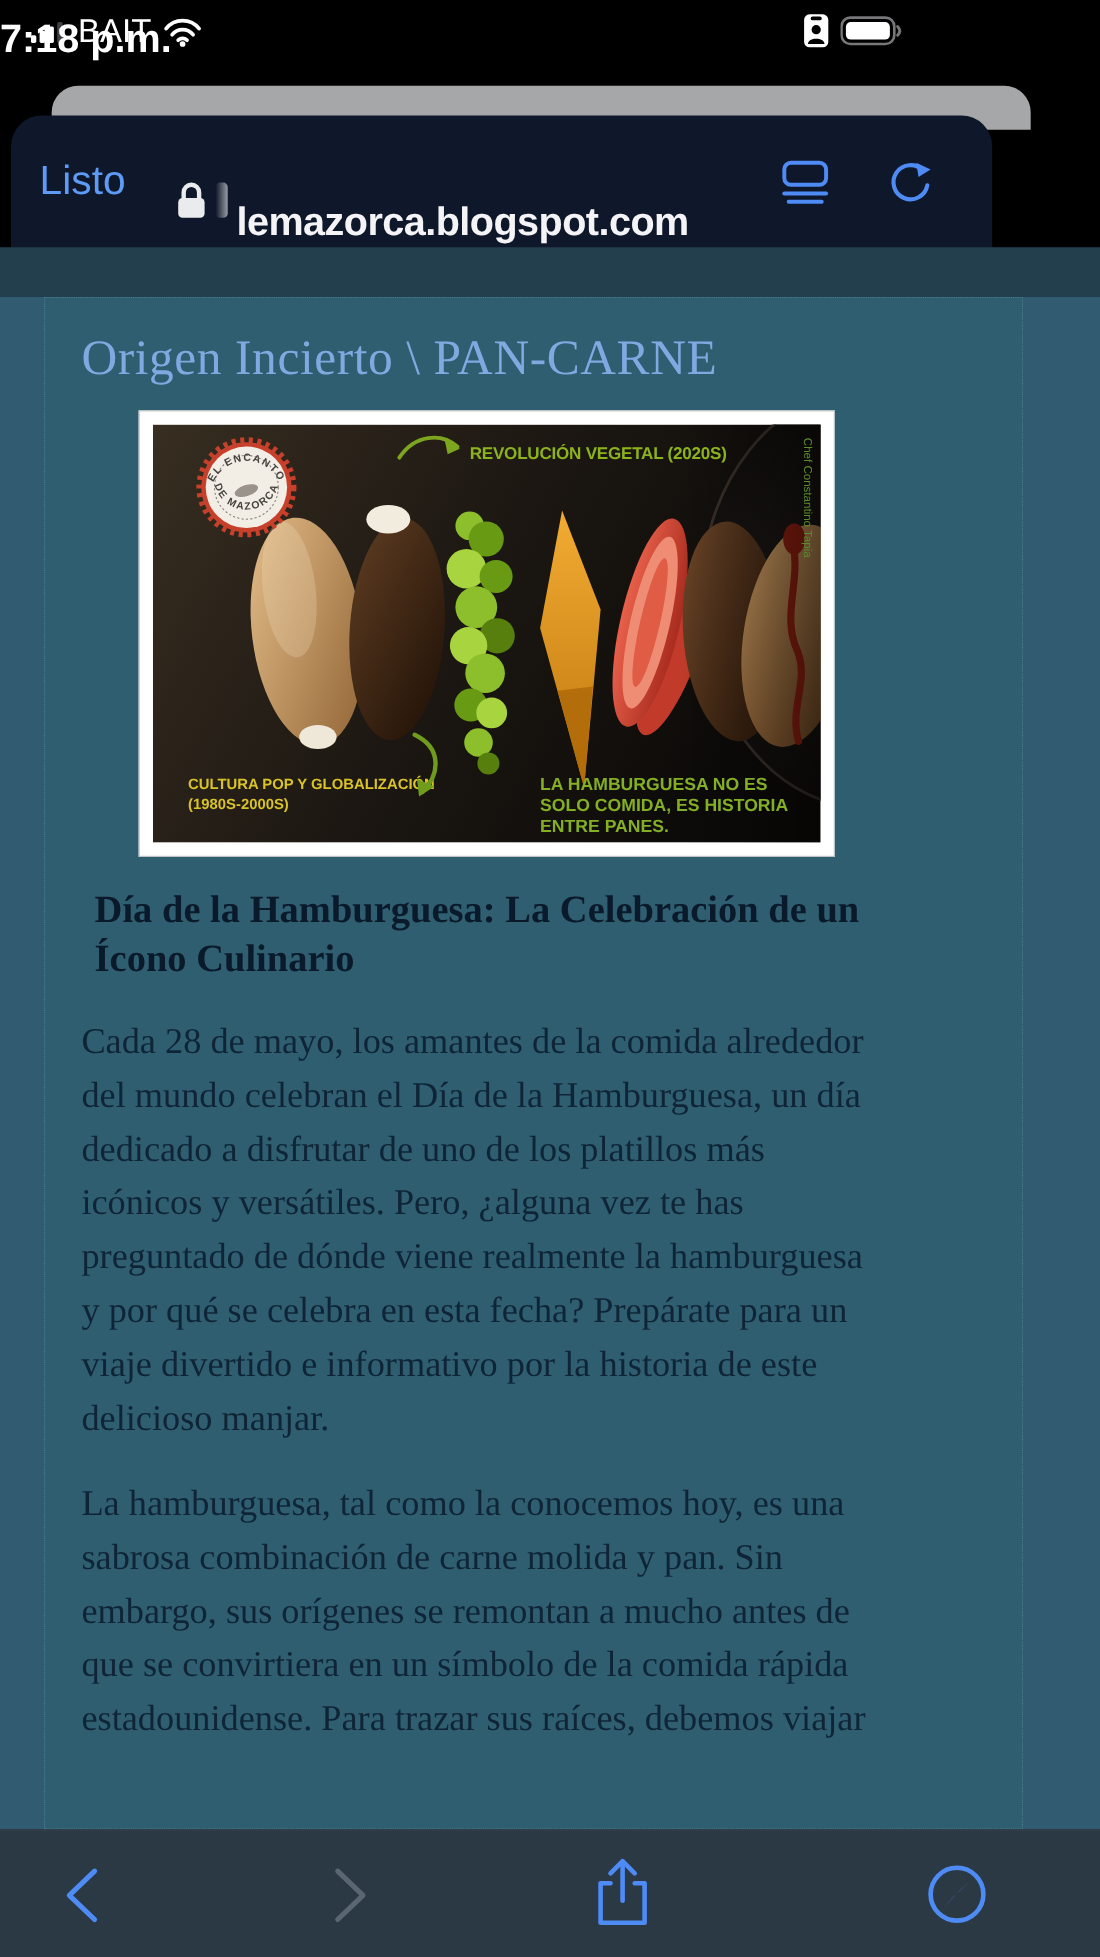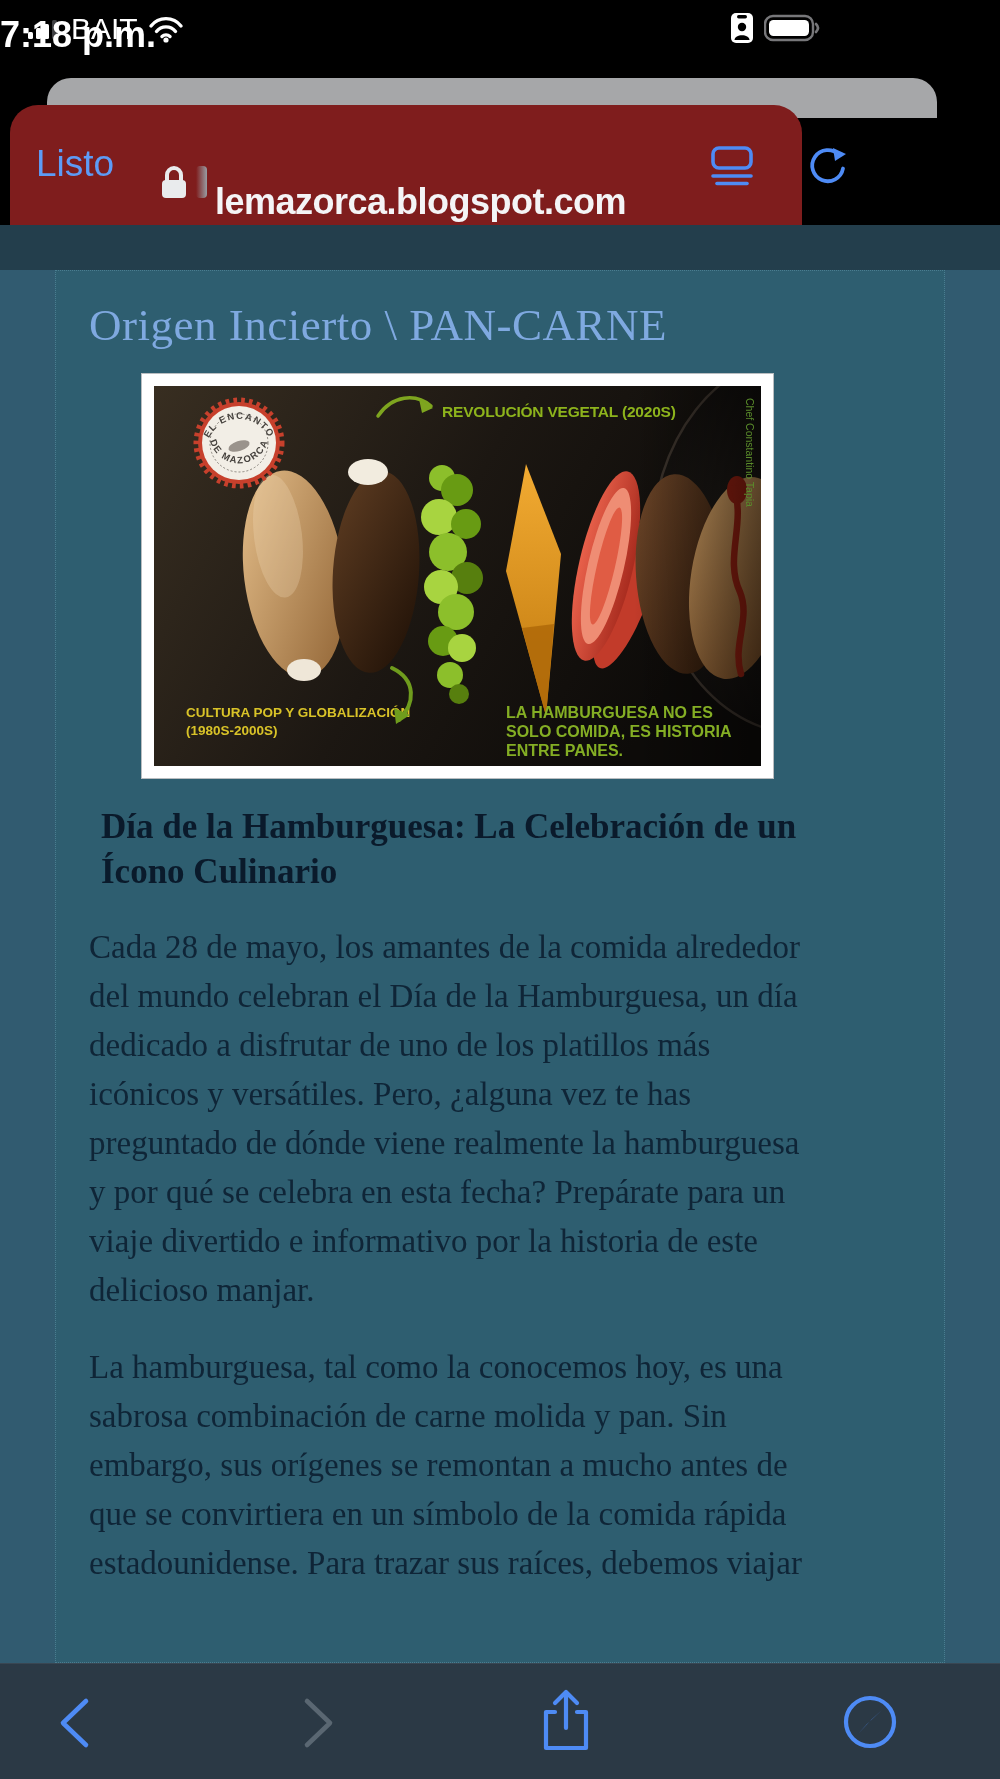--- a/index.html
+++ b/index.html
@@ -7,33 +7,33 @@
 
   
   .status-bar{position:absolute;top:0;left:0;width:844px;height:70px;color:#fff;}
   .sb-left{position:absolute;left:28px;top:12px;display:flex;align-items:center;gap:10px;}
   .carrier{font-size:30px;font-weight:400;color:#fff;}
   .time{position:absolute;left:0;top:14px;width:880px;font-size:36px;font-weight:600;color:#fff;}
   .sb-right{position:absolute;right:22px;top:12px;display:flex;align-items:center;gap:10px;}
 
   
   .gray-card{position:absolute;left:47px;top:78px;width:890px;height:40px;background:#a6a7a9;border-radius:24px 24px 0 0;}
-  .safari-top{position:absolute;left:10px;top:105px;width:792px;height:120px;background:#7f1d1d;border-radius:28px 28px 0 0;}
+  .safari-top{position:absolute;left:10px;top:105px;width:892px;height:120px;background:#0f172a;border-radius:28px 28px 0 0;}
   .done-btn{position:absolute;left:26px;top:38px;background:none;border:none;font-family:"Liberation Sans",sans-serif;font-size:37px;color:#5d9bf6;padding:0;}
   .url-box{position:absolute;left:150px;top:36px;display:flex;align-items:center;gap:8px;}
   .url-fade{display:inline-block;width:11px;height:32px;border-radius:4px;background:linear-gradient(to right, rgba(150,156,162,0), #979da3);}
   .url-text{font-size:36px;font-weight:600;color:#f4f4f6;letter-spacing:-0.5px;margin-top:40px;}
   .icon-btn{position:absolute;background:none;border:none;padding:0;}
   .reader-btn{left:700px;top:40px;}
   .reload-btn{left:793px;top:38px;}
 
   
   .page{position:absolute;top:225px;left:0;width:1000px;height:1438px;background:#315b70;overflow:hidden;}
   .dark-strip{position:absolute;top:0;left:0;width:100%;height:45px;background:#233e4c;}
-  .content{position:absolute;top:45px;left:55px;width:890px;height:1393px;background:#2e5e70;border:1px dotted #4a7d90;box-sizing:border-box;padding:0 33px;overflow:hidden;}
+  .content{position:absolute;top:45px;left:40px;width:890px;height:1393px;background:#2e5e70;border:1px dotted #4a7d90;box-sizing:border-box;padding:0 33px;overflow:hidden;}
 
   .post-title{font-family:"Liberation Serif","DejaVu Serif",serif;font-weight:400;font-size:45px;color:#7fa9e0;margin:28px 0 0 0;letter-spacing:0.5px;}
 
   .hero-frame{margin:22px 0 0 52px;width:633px;background:#ffffff;border:1px solid #b9bdc0;box-sizing:border-box;padding:12px;}
   .hero-svg{display:block;width:607px;height:380px;}
 
   .post-h3{font-family:"Liberation Serif","DejaVu Serif",serif;font-weight:bold;font-size:35px;color:#0a1a2b;line-height:1.28;margin:26px 0 0 12px;white-space:pre-line;}
   .post-p{font-family:"Liberation Serif","DejaVu Serif",serif;font-size:33px;color:#0f2537;line-height:49px;margin:28px 0 0 0;white-space:pre-line;}
 
   

